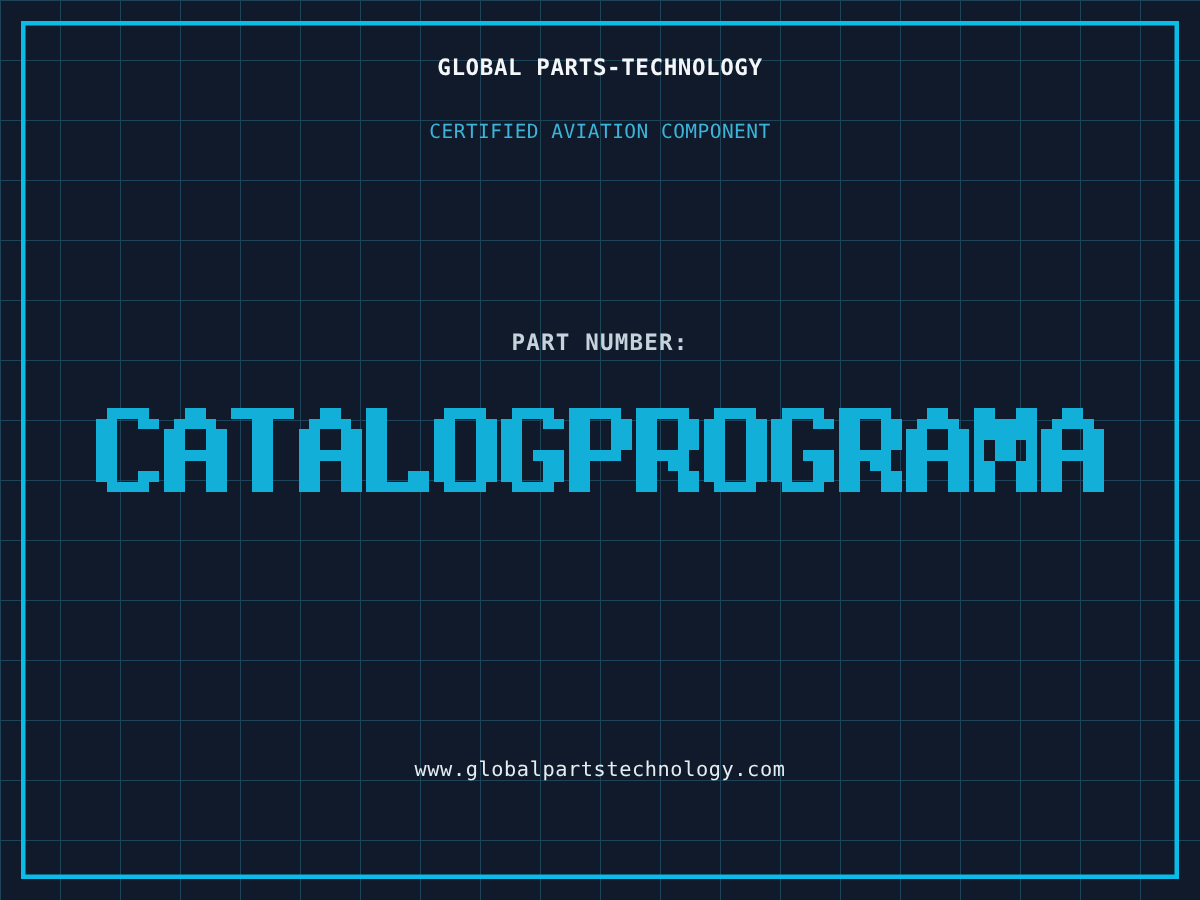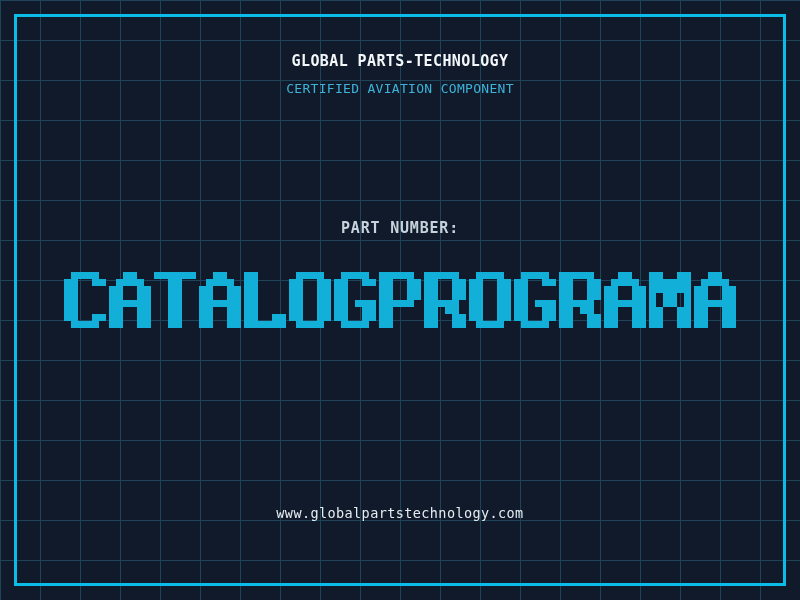--- a/index.html
+++ b/index.html
@@ -31,21 +31,21 @@
     pointer-events: none;
   }
   .text {
     position: absolute;
     left: 0;
     width: 100%;
     text-align: center;
     white-space: pre;
   }
   .company {
-    top: 52px;
+    top: 36px;
     font-size: 15px;
     font-weight: 700;
     letter-spacing: 0.4px;
     color: var(--company, #f4f7f9);
   }
   .cert {
     top: 81px;
     font-size: 13px;
     letter-spacing: 0.3px;
     color: var(--certification, #3cb4da);

